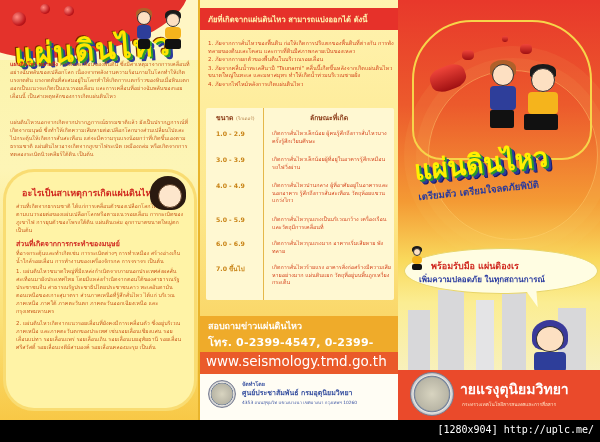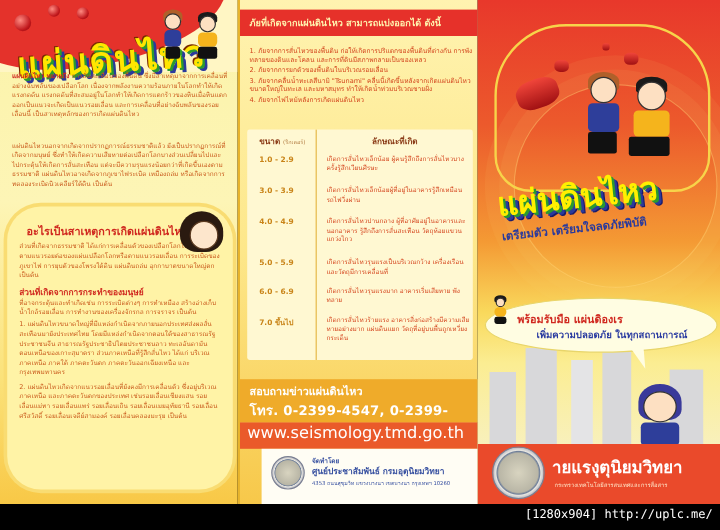--- a/index.html
+++ b/index.html
@@ -48,21 +48,21 @@
   .mag-hdr { position: absolute; top: 4px; font-size: 6.8px; font-weight: bold; color: #8a3a16; }
   .mag-hdr small { font-size: 4.6px; font-weight: normal; color: #b07a40; }
   .mag-row { position: absolute; left: 0; width: 188px; }
   .mag-row .mag { position: absolute; left: 10px; font-size: 6.2px; font-weight: bold; color: #c98418; }
   .mag-row .desc { position: absolute; left: 66px; width: 120px; font-size: 5.4px; line-height: 7.6px; color: #d4431c; }
   .contact { position: absolute; left: 0; top: 316px; width: 200px; height: 36px; background: #efab2a; }
   .contact .l1 { position: absolute; left: 8px; top: 3px; font-size: 9px; font-weight: bold; color: #ffffff; }
   .contact .l2 { position: absolute; left: 8px; top: 17px; font-size: 11px; font-weight: bold; color: #ffffff; letter-spacing: 0.2px; }
   .web { position: absolute; left: 0; top: 352px; width: 200px; height: 22px; background: #ea5a2a; }
   .web span { position: absolute; left: 6px; top: 1px; font-size: 13.5px; color: #ffffff; white-space: nowrap; }
-  .org { position: absolute; left: 18px; top: 374px; width: 200px; height: 46px; background: #fffdf4; }
+  .org { position: absolute; left: 0; top: 374px; width: 200px; height: 46px; background: #fffdf4; }
   .seal { position: absolute; border-radius: 50%; background: radial-gradient(circle, #d8d4c0 0%, #b9b6a6 55%, #6f7f9a 60%, #e8e6e0 63%, #8a8fa6 80%, #d4d2cc 100%); border: 1px solid #7a7f92; }
   .org .by { position: absolute; left: 42px; top: 6px; font-size: 5.4px; font-weight: bold; color: #3750a0; }
   .org .name { position: absolute; left: 42px; top: 13px; font-size: 7px; font-weight: bold; color: #3750a0; white-space: nowrap; }
   .org .addr { position: absolute; left: 42px; top: 25px; font-size: 4.4px; color: #3750a0; white-space: nowrap; }
 
   
   .p3 { width: 202px; height: 420px; position: relative; overflow: hidden;
         background: linear-gradient(180deg, #e8382b 0%, #ec5a2c 25%, #f49a34 48%, #f9d95c 62%, #fbed92 72%, #f6f3da 100%); }
   .p3-cloud { position: absolute; left: 14px; top: 20px; width: 180px; height: 140px;
               border: 2px solid #f7d44a; border-radius: 60px 60px 30px 30px; }
@@ -70,21 +70,21 @@
            border: 1px solid rgba(255,215,120,.45); box-shadow: 0 0 0 12px rgba(255,215,120,.08), 0 0 0 24px rgba(255,215,120,.08); }
   .drum { position: absolute; background: linear-gradient(180deg, #f0453a, #a01012); border-radius: 40%; }
   .cover-title { position: absolute; left: 16px; top: 142px; font-size: 27px; font-weight: bold; color: #fff000;
                  text-shadow: 2px 2px 0 #2b9a2e, 4px 4px 0 #2a3a9c, 5px 5px 0 #1a1a6a; transform: rotate(-6deg); white-space: nowrap; }
   .cover-sub { position: absolute; left: 20px; top: 183px; font-size: 9.6px; font-weight: bold; color: #2a3a9c;
                transform: rotate(-6deg); white-space: nowrap; }
   .buildings { position: absolute; left: 0; top: 280px; width: 202px; height: 90px; }
   .bld { position: absolute; bottom: 0; background: #d8d8da; }
   .bubble { position: absolute; left: 6px; top: 248px; width: 194px; height: 46px; background: #fffde2; border-radius: 50%; border: 1px solid #e8d56a; }
   .bubble .t1 { position: absolute; left: 26px; top: 10px; font-size: 9px; font-weight: bold; color: #d0281f; white-space: nowrap; }
-  .bubble .t2 { position: absolute; left: 14px; top: 24px; font-size: 8px; font-weight: bold; color: #2a3ba0; white-space: nowrap; margin-left: 28px; }
+  .bubble .t2 { position: absolute; left: 14px; top: 24px; font-size: 8px; font-weight: bold; color: #2a3ba0; white-space: nowrap; }
   .tail { position: absolute; left: 130px; top: 286px; width: 0; height: 0; border-left: 6px solid transparent; border-right: 6px solid transparent; border-top: 22px solid #fffde2; transform: rotate(-20deg); }
   .dept { position: absolute; left: 0; top: 370px; width: 202px; height: 50px; background: #ea4a2b; }
   .dept .name { position: absolute; left: 62px; top: 8px; font-size: 14px; font-weight: bold; color: #ffffff; white-space: nowrap; }
   .dept .sub { position: absolute; left: 64px; top: 30px; font-size: 4.8px; color: #ffe6c8; white-space: nowrap; }
 
   .footer-watermark { position: absolute; right: 6px; top: 424px; font-family: "DejaVu Sans Mono", monospace; font-size: 10px; color: #ffffff; white-space: nowrap; }
 </style>
 </head>
 <body>
 

